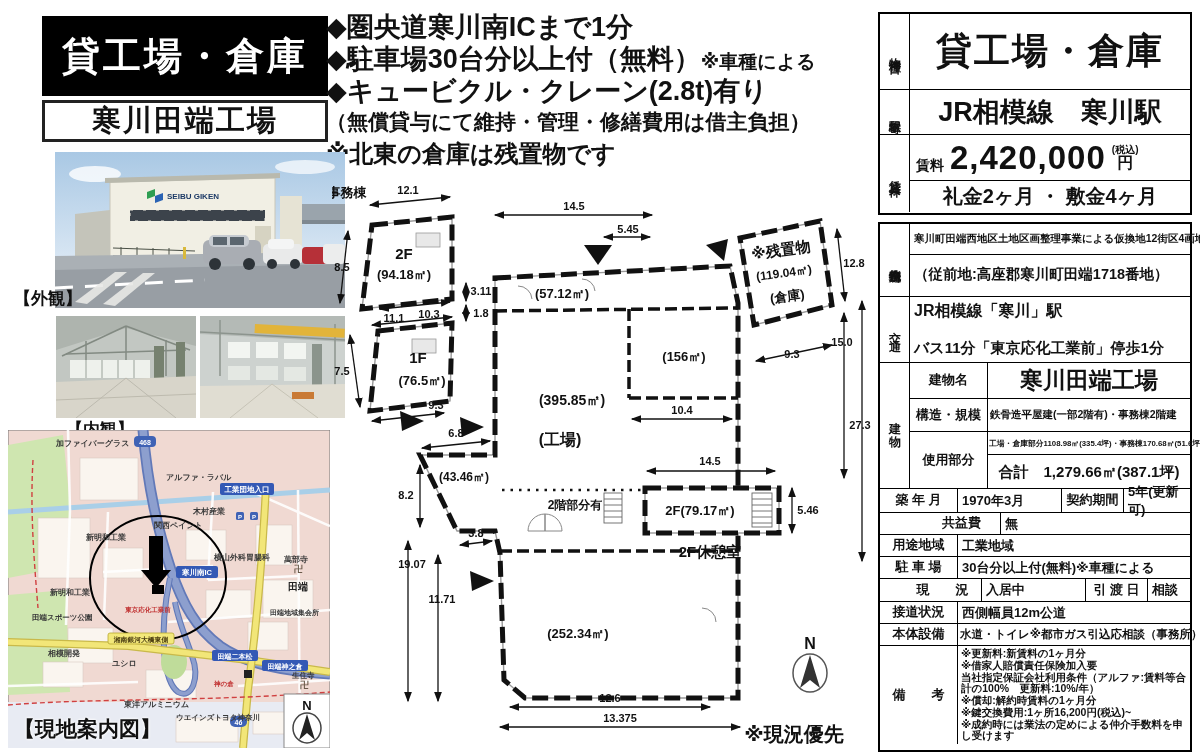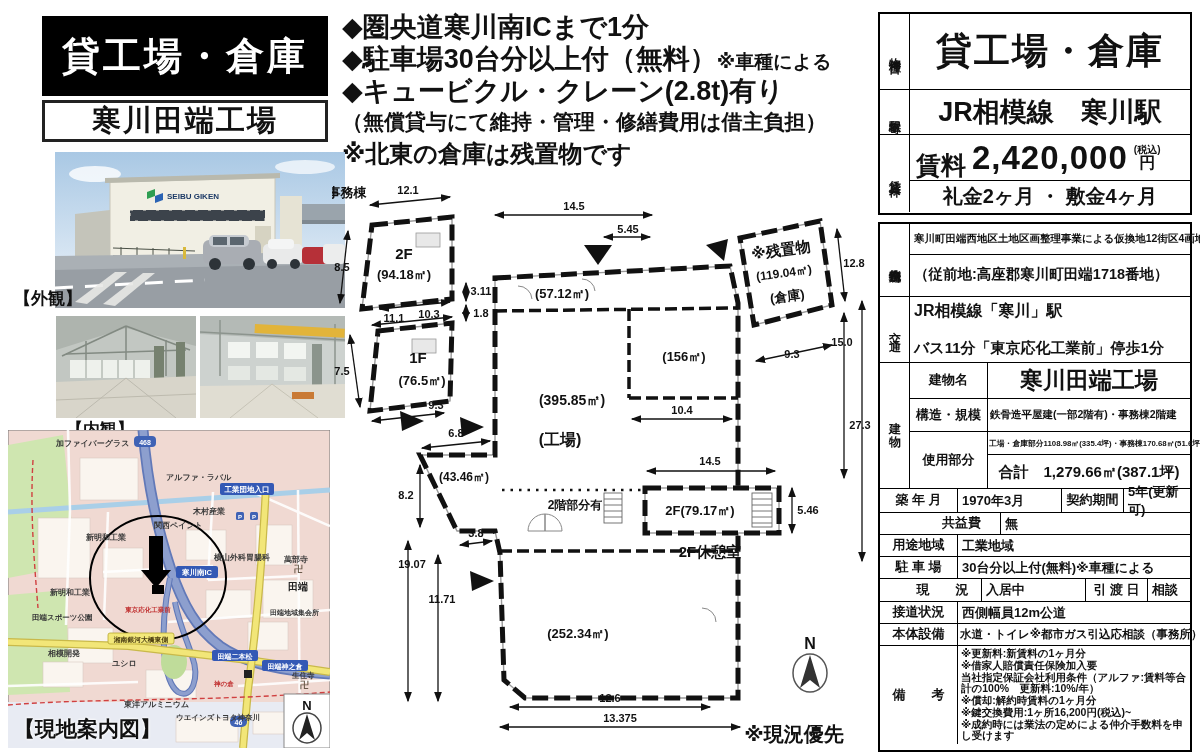--- a/index.html
+++ b/index.html
@@ -12,21 +12,21 @@
   .abs{position:absolute;}
 
   
   .type-banner{left:42px;top:16px;width:286px;height:80px;background:#000;border:3px solid #000;
     display:flex;align-items:center;justify-content:center;}
   .type-banner span{color:#fff;font-size:38px;font-weight:900;letter-spacing:3px;}
   .name-banner{left:42px;top:100px;width:286px;height:42px;background:#fff;border:3px solid #222;
     display:flex;align-items:center;justify-content:center;font-size:29px;font-weight:900;letter-spacing:2px;}
 
   
-  .bullets{left:342px;top:12px;width:535px;line-height:1.18;}
+  .bullets{left:326px;top:12px;width:535px;line-height:1.18;}
   .bl{font-size:27px;font-weight:900;white-space:nowrap;}
   .bl .small{font-size:19px;}
   .bl4{font-size:21px;font-weight:900;margin-top:2px;}
   .bl5{font-size:24px;font-weight:900;margin-top:6px;}
 
   
   .photo{display:block;}
   .caption{font-size:17px;font-weight:900;margin-left:8px;}
 
   
@@ -39,21 +39,21 @@
   .hlab{width:78px;border-right:1.5px solid #000;display:flex;align-items:center;justify-content:center;
     font-size:13px;flex:none;text-align:center;line-height:1.1;}
   .val{flex:1;display:flex;align-items:center;padding:0 4px;font-size:13px;min-width:0;}
   .center{justify-content:center;}
   .stack{flex:1;display:flex;flex-direction:column;min-width:0;}
   .subrow{display:flex;border-top:1.5px solid #000;align-items:stretch;flex:none;}
   .subrow.first{border-top:none;}
   .big-type{font-size:36px;font-weight:900;letter-spacing:2px;}
   .big-station{font-size:27px;font-weight:900;}
   .rent-line{display:flex;align-items:center;gap:6px;padding:0 6px;}
-  .rent-lab{font-size:25px;margin-top:16px;}
+  .rent-lab{font-size:14px;margin-top:16px;}
   .rent-num{font-size:33px;font-weight:900;letter-spacing:1px;}
   .rent-tax{display:flex;flex-direction:column;align-items:center;line-height:1;}
   .rent-tax .tax{font-size:10px;}
   .rent-tax .yen{font-size:16px;}
   .remarks{flex:1;padding:2px 3px;font-size:10.5px;line-height:1.12;display:flex;flex-direction:column;justify-content:space-around;}
   .remarks div{margin:0;}
 
   svg text{font-family:"Liberation Sans","DejaVu Sans",sans-serif;}
 </style>
 </head>

